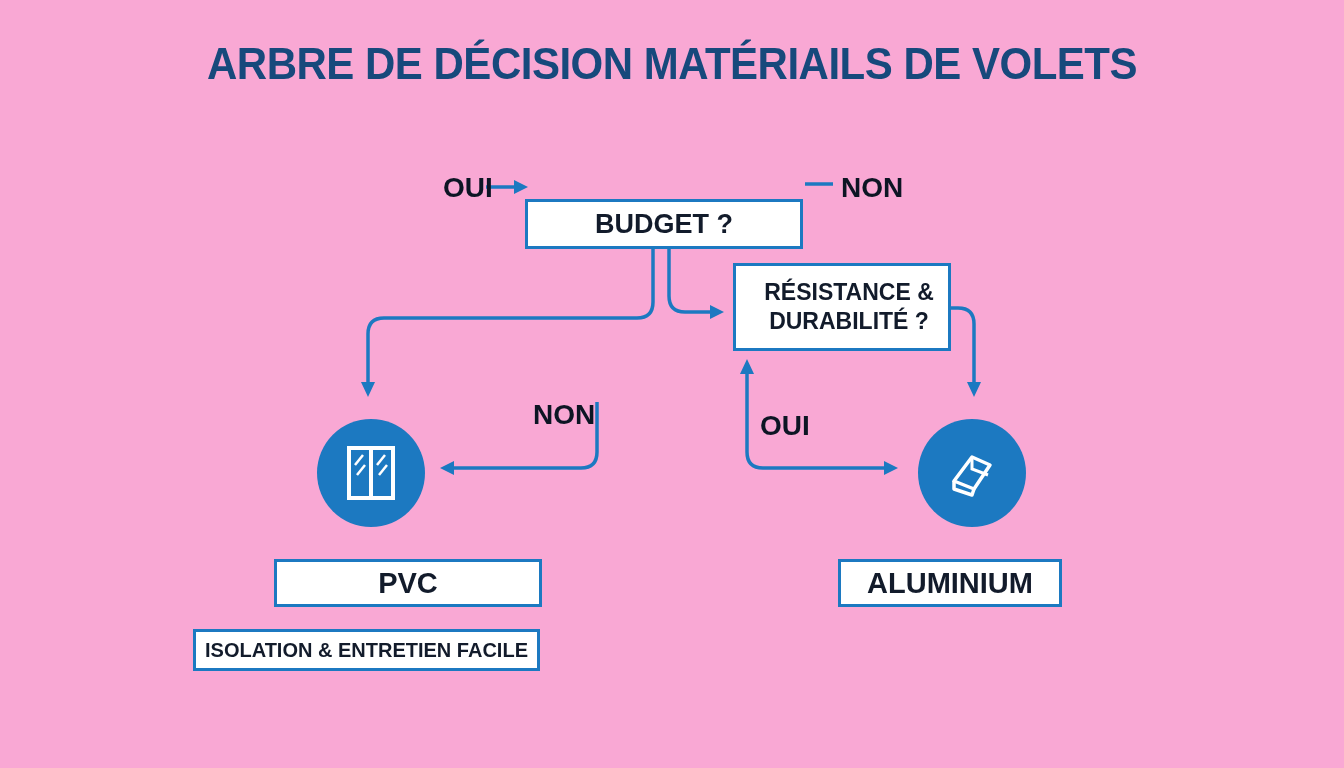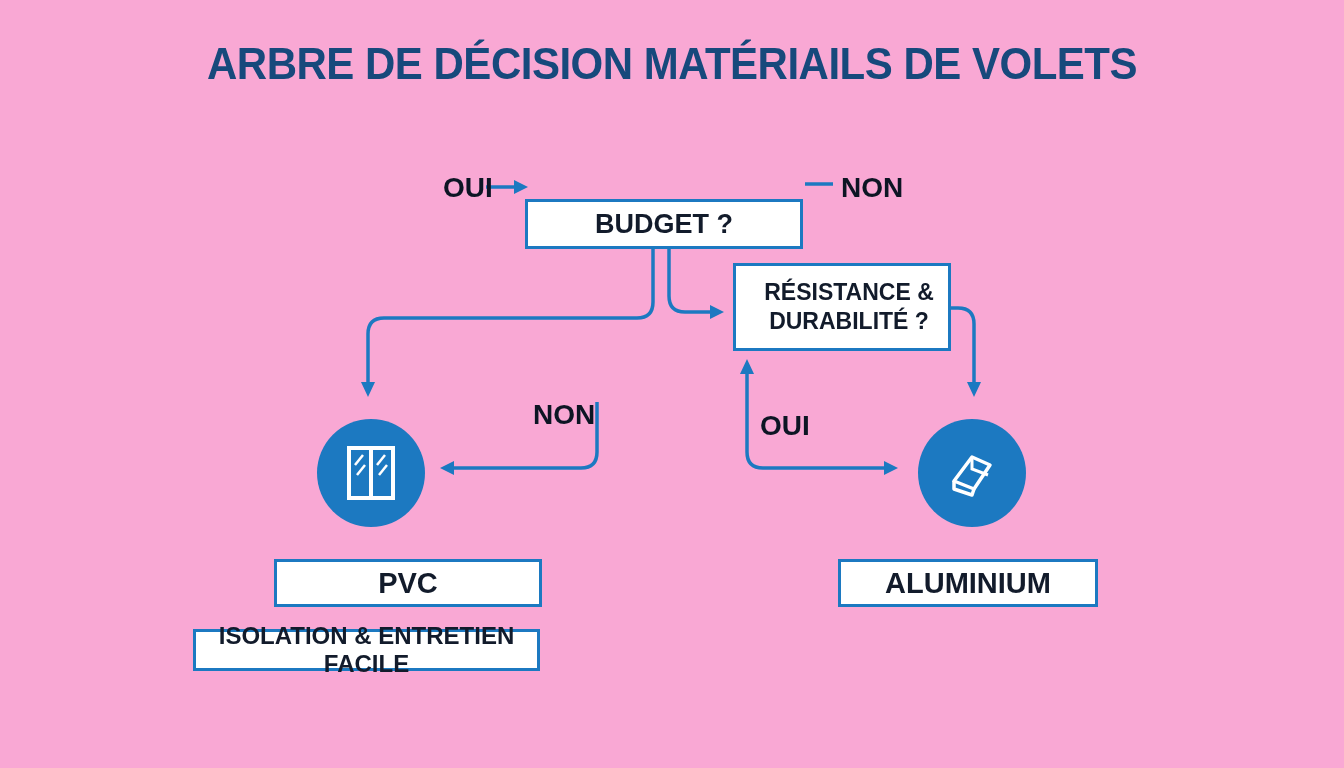--- a/index.html
+++ b/index.html
@@ -44,22 +44,22 @@
     display: flex;
     align-items: center;
     justify-content: center;
     text-align: center;
     color: #121b2b;
     font-weight: 700;
   }
   .budget-box   { left: 525px; top: 158px; width: 278px; height: 50px; font-size: 27px; margin-top: 41px; }
   .resist-box   { left: 733px; top: 263px; width: 218px; height: 88px; font-size: 23px; line-height: 1.25; flex-direction: column; padding-left: 14px; }
   .pvc-box      { left: 236px; top: 559px; width: 268px; height: 48px; font-size: 29px; margin-left: 38px; }
-  .pvc-sub-box  { left: 193px; top: 629px; width: 347px; height: 42px; font-size: 24px; }
-  .alu-box      { left: 838px; top: 559px; width: 260px; height: 48px; font-size: 29px; }
+  .pvc-sub-box  { left: 193px; top: 629px; width: 347px; height: 42px; font-size: 20px; }
+  .alu-box      { left: 838px; top: 559px; width: 224px; height: 48px; font-size: 29px; }
   .alu-sub-box  { left: 797px; top: 629px; width: 338px; height: 40px; font-size: 20px; }
   .edge-label {
     position: absolute;
     font-weight: 700;
     font-size: 28px;
     color: #0d1524;
   }
   .lbl-oui-budget { left: 443px; top: 172px; }
   .lbl-non-budget { left: 841px; top: 172px; }
   .lbl-non-mid    { left: 533px; top: 399px; }

